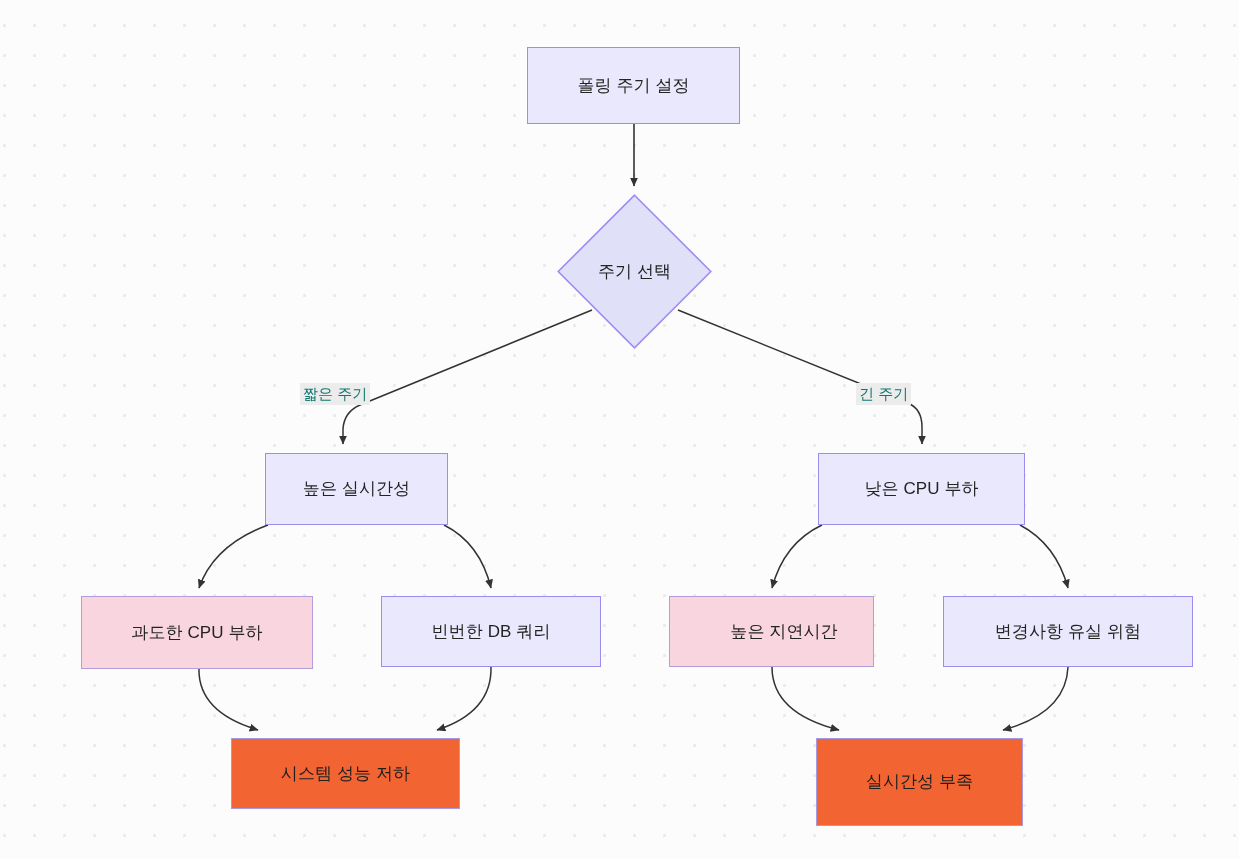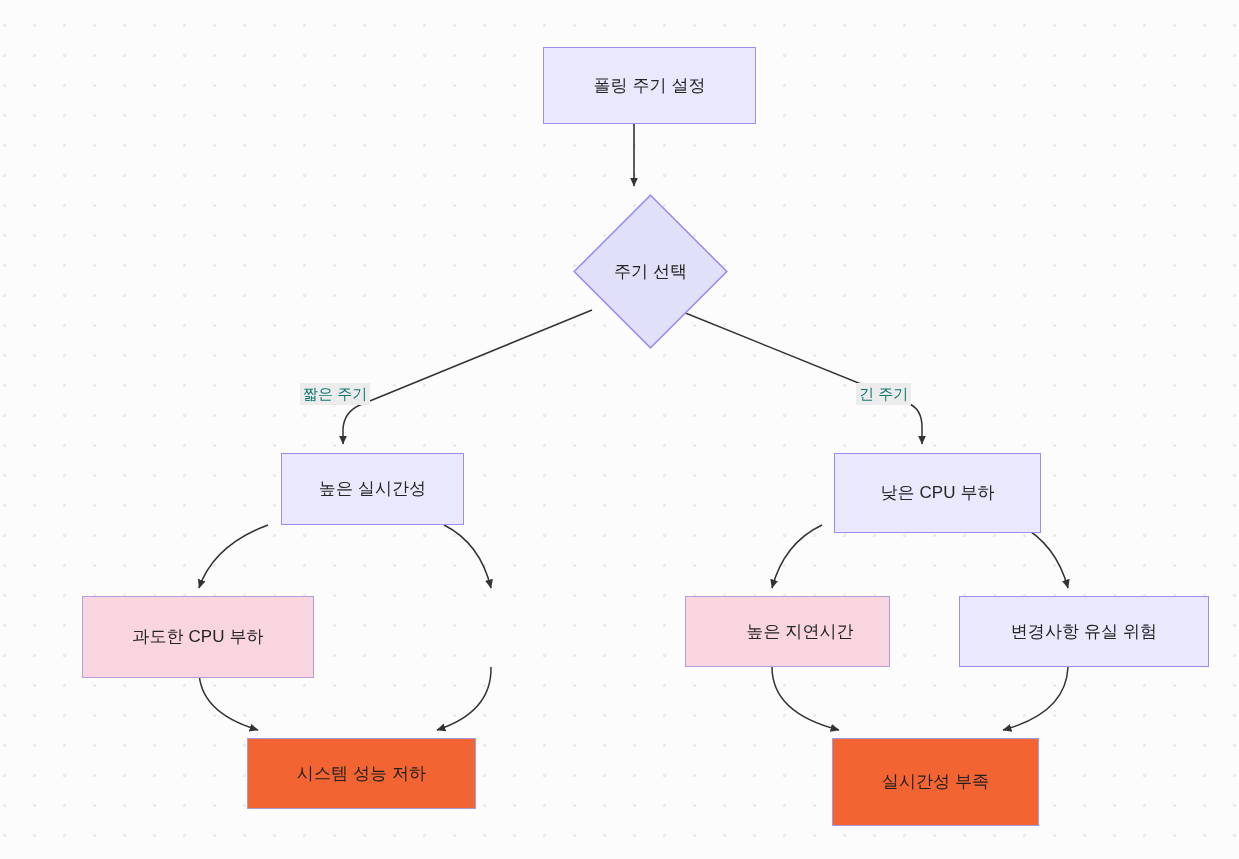--- a/index.html
+++ b/index.html
@@ -37,21 +37,20 @@
     box-sizing: border-box;
     display: flex;
     align-items: center;
     justify-content: center;
     text-align: center;
     font-size: 17px;
     line-height: 1.25;
     color: #232323;
     letter-spacing: 0.1px;
     white-space: nowrap;
-    margin-left: 16px;
   }
   .node.rect {
     border: 1.6px solid #9d8df1;
     background: #e9e8fd;
   }
   .node.rect.pink {
     background: #f9d5e0;
     border-color: #b39ddb;
   }
   .node.rect.orange {
@@ -129,28 +128,31 @@
     <span>높은 실시간성</span>
   </div>
 
   <div class="node diamond" style="left:557px; top:194px; width:155px; height:155px;">
     <svg class="diamond-shape" viewBox="0 0 155 155" preserveAspectRatio="none">
       <polygon points="77.5,1.2 153.8,77.5 77.5,153.8 1.2,77.5" fill="#e0e0f8" stroke="#9d8df1" stroke-width="1.6"></polygon>
     </svg>
     <span class="diamond-label">주기 선택</span>
   </div>
 
-  <div class="node rect" style="left:818px; top:453px; width:207px; height:80px;">
+  <div class="node rect" style="left:818px; top:453px; width:207px; height:72px;">
     <span>낮은 CPU 부하</span>
   </div>
 
-  <div class="node rect pink" style="left:66px; top:596px; width:232px; height:82px;">
+  <div class="node rect pink" style="left:81px; top:596px; width:232px; height:73px;">
     <span>과도한 CPU 부하</span>
   </div>
 
+  <div class="node rect" style="left:381px; top:596px; width:220px; height:71px;">
+    <span>빈번한 DB 쿼리</span>
+  </div>
 
   <div class="node rect pink" style="left:669px; top:596px; width:205px; height:71px;padding-left:25px;">
     <span>높은 지연시간</span>
   </div>
 
   <div class="node rect" style="left:943px; top:596px; width:250px; height:71px;">
     <span>변경사항 유실 위험</span>
   </div>
 
   <div class="node rect orange" style="left:231px; top:738px; width:229px; height:71px;">

